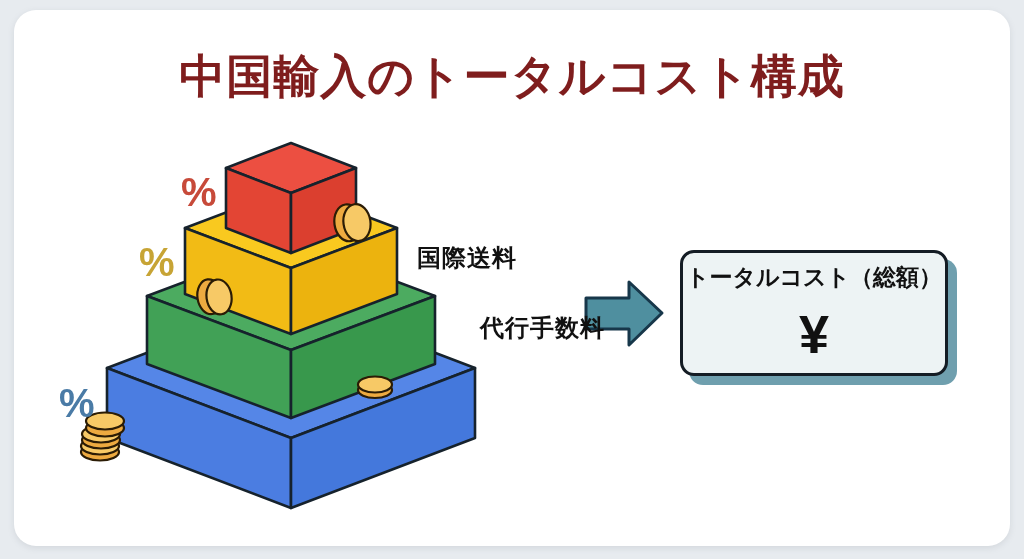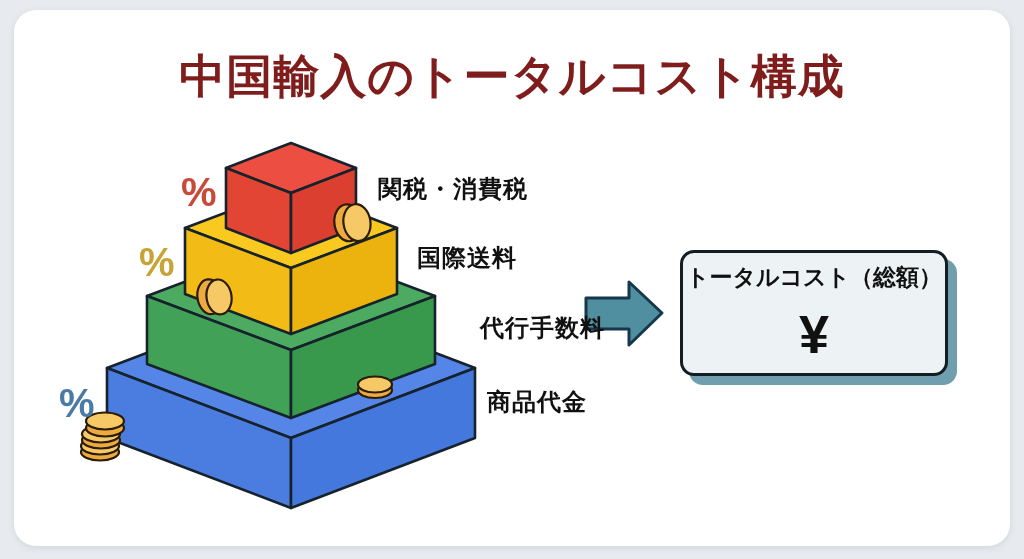--- a/index.html
+++ b/index.html
@@ -113,22 +113,20 @@
       </g>
     </g>
 
     <polygon points="586,298 629,298 629,282 662,313 629,345 629,329 586,329" fill="#4f8f9f" stroke="#17374a" stroke-width="3" stroke-linejoin="round"></polygon>
   </svg>
 
   <div class="pct pct-red">%</div>
   <div class="pct pct-yellow">%</div>
   <div class="pct pct-blue">%</div>
 
-  <div class="level-label label-tax">関税・消費税</div>
   <div class="level-label label-shipping">国際送料</div>
   <div class="level-label label-agency">代行手数料</div>
-  <div class="level-label label-product">商品代金</div>
 
   <div class="total-box">
     <div class="total-label">トータルコスト（総額）</div>
     <div class="total-yen">¥</div>
   </div>
 </div>
 
 </body></html>

